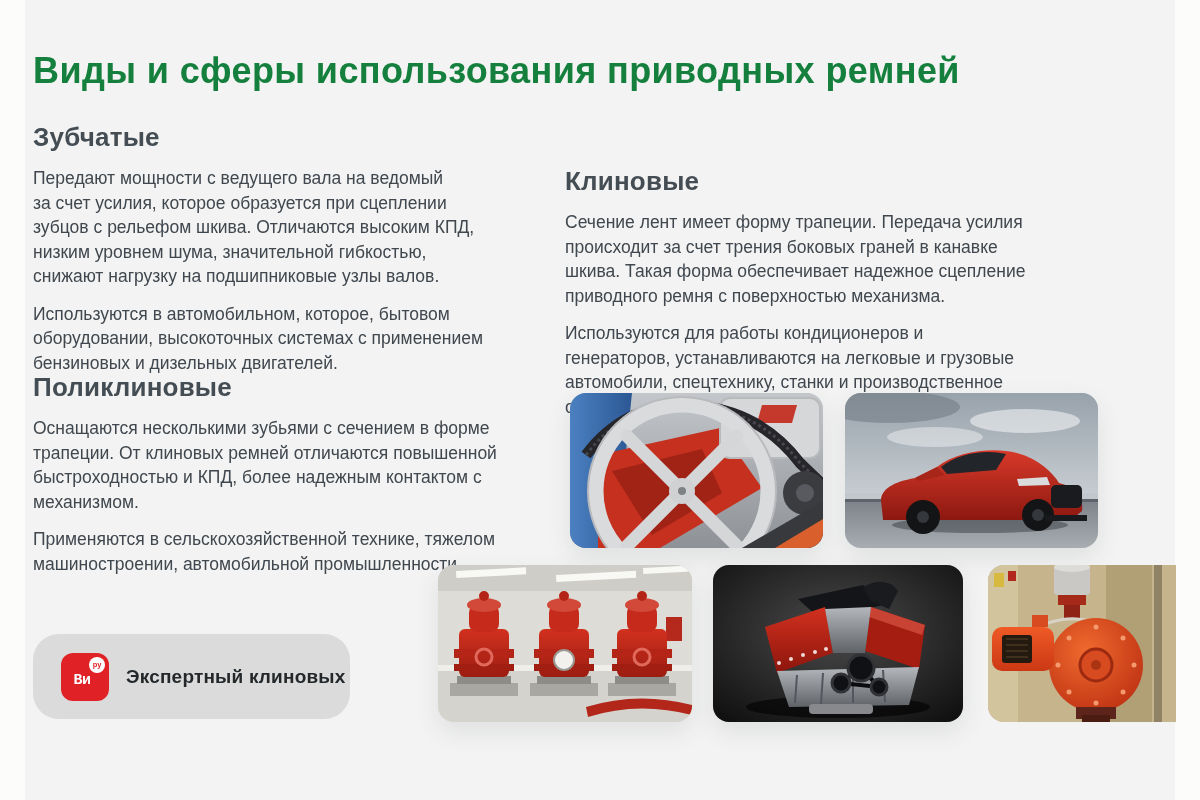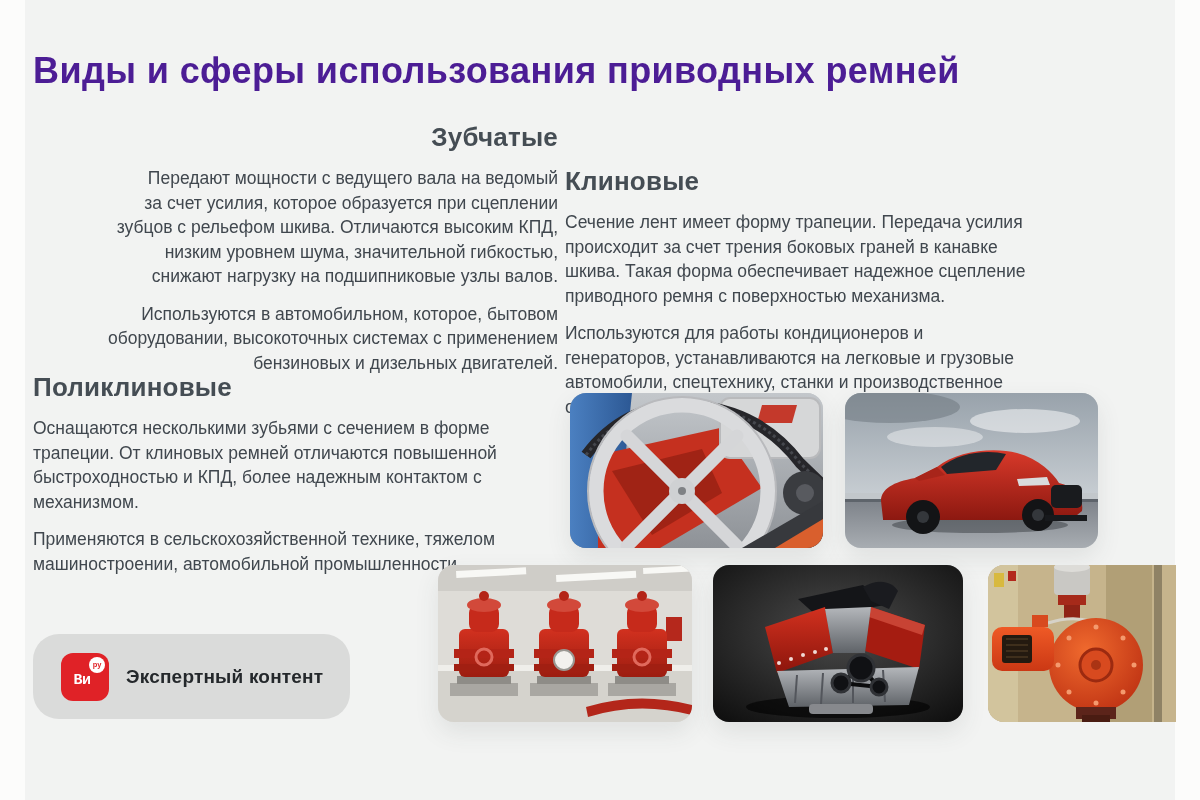--- a/index.html
+++ b/index.html
@@ -9,32 +9,32 @@
     font-family:"Liberation Sans",sans-serif;
     color:#3f464d;
   }
   .edge{position:absolute;top:0;bottom:0;width:25px;background:#fcfcfb;}
   .edge.left{left:0;}
   .edge.right{right:0;}
 
   .page-title{
     position:absolute;left:33px;top:50px;margin:0;
     font-size:36px;font-weight:800;letter-spacing:.4px;
-    color:#4c1d95;white-space:nowrap;
+    color:#15803d;white-space:nowrap;
   }
 
   .section{position:absolute;width:525px;}
   .section h2{
     margin:0;font-size:26px;font-weight:700;color:#454d54;letter-spacing:.2px;
   }
   .section p{
     margin:13px 0 0 0;font-size:17.5px;line-height:24.5px;
     color:#40474e;white-space:pre-line;
   }
-  .section.toothed{left:33px;top:122px;text-align:right;}
+  .section.toothed{left:33px;top:122px;}
   .section.vbelt{left:565px;top:122px;margin-top:44px;}
   .section.polyv{left:33px;top:372px;}
 
   .photo{
     position:absolute;overflow:hidden;border-radius:16px;
     box-shadow:0 10px 24px rgba(60,65,70,.10);
     background:#ccc;
   }
   .photo svg{display:block;width:100%;height:100%;}
   .photo.pulley{left:570px;top:393px;width:253px;height:155px;}
@@ -334,16 +334,16 @@
       <rect x="94" y="150" width="28" height="7" fill="#4a1c12"></rect>
     </svg>
   </div>
 
   <div class="badge">
     <div class="logo">
       <span class="vi">Ви</span>
       <span class="ru">ру</span>
     </div>
     <div class="badge-text">
-      <div>Экспертный контент</div>
+      <div>Экспертный клиновых</div>
     </div>
   </div>
 </div>
 
 </body></html>

